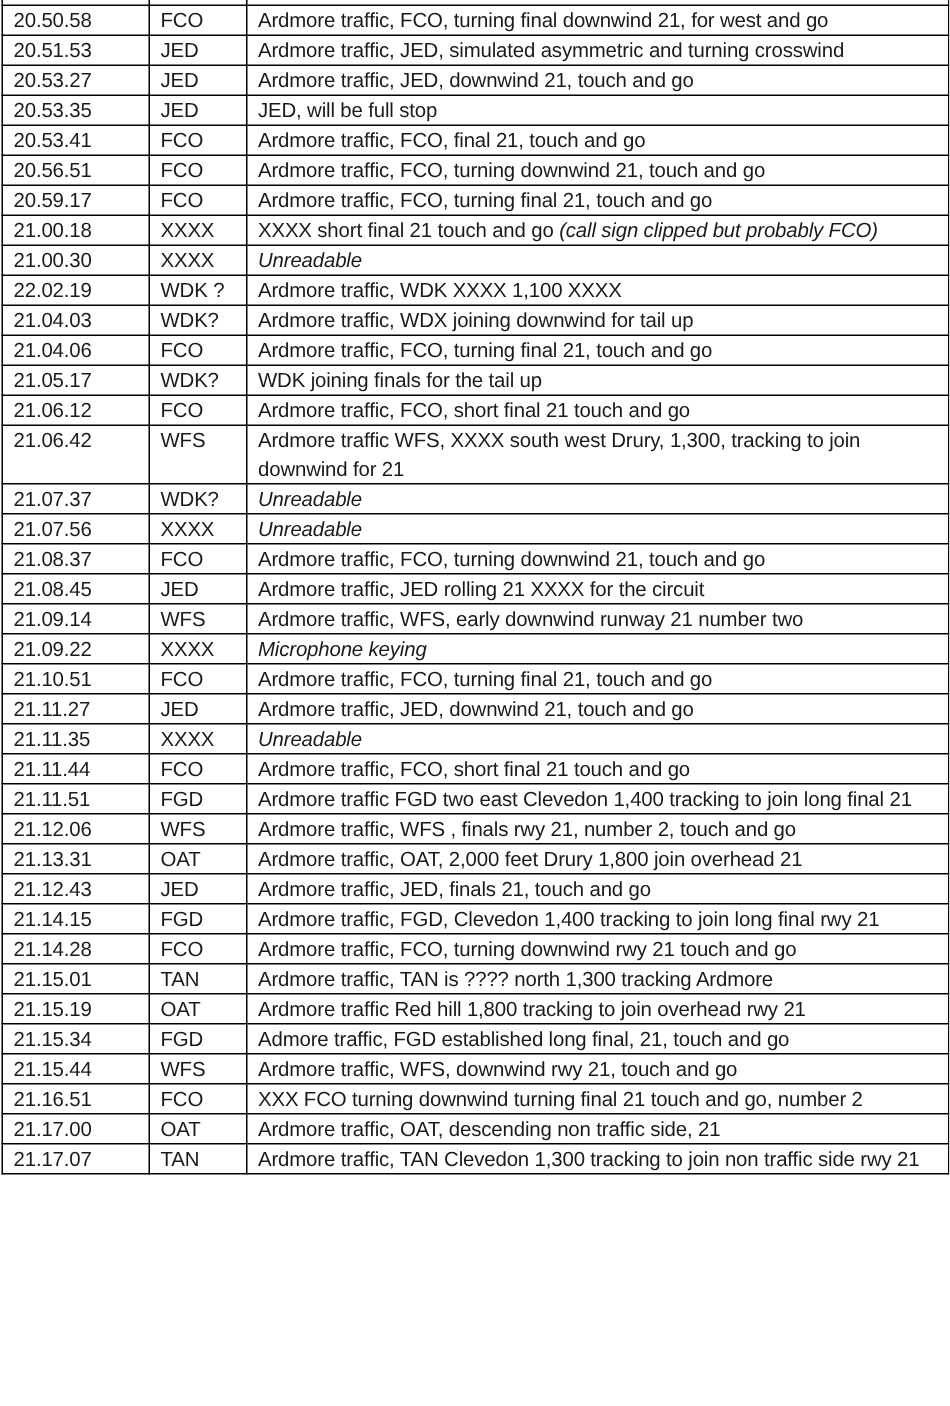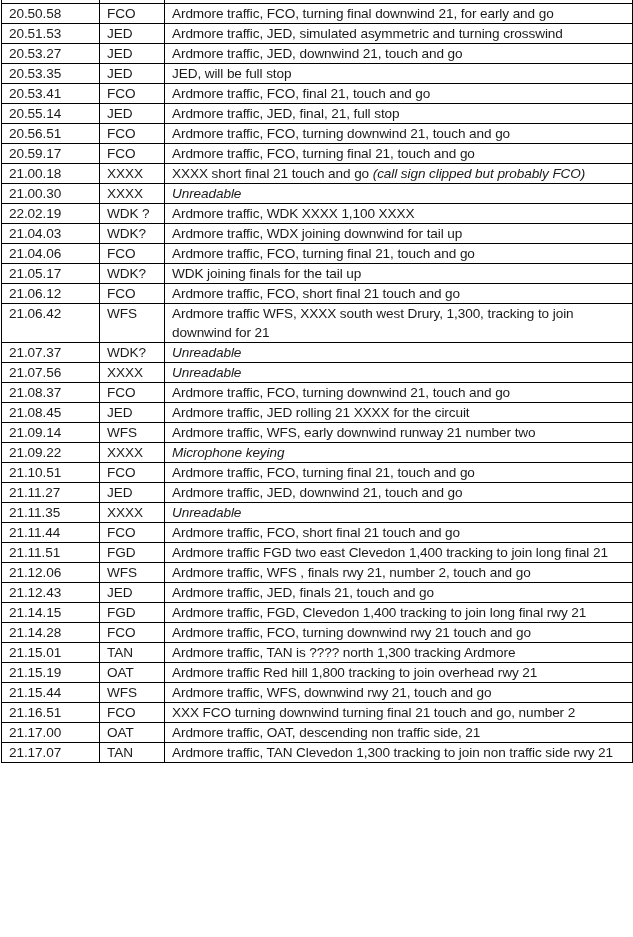--- a/index.html
+++ b/index.html
@@ -56,46 +56,41 @@
     <tbody>
       <tr class="clipped-row">
         <td class="time-col"></td>
         <td class="callsign-col"></td>
         <td class="transcript-col"></td>
       </tr>
 
     <tr>
           <td class="time-col">20.50.58</td>
           <td class="callsign-col">FCO</td>
-          <td class="transcript-col"><span>Ardmore traffic, FCO, turning final downwind 21, for early and go</span></td>
+          <td class="transcript-col"><span>Ardmore traffic, FCO, turning final downwind 21, for west and go</span></td>
         </tr>
         <tr>
           <td class="time-col">20.51.53</td>
           <td class="callsign-col">JED</td>
           <td class="transcript-col"><span>Ardmore traffic, JED, simulated asymmetric and turning crosswind</span></td>
         </tr>
         <tr>
           <td class="time-col">20.53.27</td>
           <td class="callsign-col">JED</td>
           <td class="transcript-col"><span>Ardmore traffic, JED, downwind 21, touch and go</span></td>
         </tr>
         <tr>
           <td class="time-col">20.53.35</td>
           <td class="callsign-col">JED</td>
           <td class="transcript-col"><span>JED, will be full stop</span></td>
         </tr>
         <tr>
           <td class="time-col">20.53.41</td>
           <td class="callsign-col">FCO</td>
           <td class="transcript-col"><span>Ardmore traffic, FCO, final 21, touch and go</span></td>
-        </tr>
-        <tr>
-          <td class="time-col">20.55.14</td>
-          <td class="callsign-col">JED</td>
-          <td class="transcript-col"><span>Ardmore traffic, JED, final, 21, full stop</span></td>
         </tr>
         <tr>
           <td class="time-col">20.56.51</td>
           <td class="callsign-col">FCO</td>
           <td class="transcript-col"><span>Ardmore traffic, FCO, turning downwind 21, touch and go</span></td>
         </tr>
         <tr>
           <td class="time-col">20.59.17</td>
           <td class="callsign-col">FCO</td>
           <td class="transcript-col"><span>Ardmore traffic, FCO, turning final 21, touch and go</span></td>
@@ -194,20 +189,25 @@
           <td class="time-col">21.11.51</td>
           <td class="callsign-col">FGD</td>
           <td class="transcript-col"><span>Ardmore traffic FGD two east Clevedon 1,400 tracking to join long final 21</span></td>
         </tr>
         <tr>
           <td class="time-col">21.12.06</td>
           <td class="callsign-col">WFS</td>
           <td class="transcript-col"><span>Ardmore traffic, WFS , finals rwy 21, number 2, touch and go</span></td>
         </tr>
         <tr>
+          <td class="time-col">21.13.31</td>
+          <td class="callsign-col">OAT</td>
+          <td class="transcript-col"><span>Ardmore traffic, OAT, 2,000 feet Drury 1,800 join overhead 21</span></td>
+        </tr>
+        <tr>
           <td class="time-col">21.12.43</td>
           <td class="callsign-col">JED</td>
           <td class="transcript-col"><span>Ardmore traffic, JED, finals 21, touch and go</span></td>
         </tr>
         <tr>
           <td class="time-col">21.14.15</td>
           <td class="callsign-col">FGD</td>
           <td class="transcript-col"><span>Ardmore traffic, FGD, Clevedon 1,400 tracking to join long final rwy 21</span></td>
         </tr>
         <tr>
@@ -217,20 +217,25 @@
         </tr>
         <tr>
           <td class="time-col">21.15.01</td>
           <td class="callsign-col">TAN</td>
           <td class="transcript-col"><span>Ardmore traffic, TAN is ???? north 1,300 tracking Ardmore</span></td>
         </tr>
         <tr>
           <td class="time-col">21.15.19</td>
           <td class="callsign-col">OAT</td>
           <td class="transcript-col"><span>Ardmore traffic Red hill 1,800 tracking to join overhead rwy 21</span></td>
+        </tr>
+        <tr>
+          <td class="time-col">21.15.34</td>
+          <td class="callsign-col">FGD</td>
+          <td class="transcript-col"><span>Admore traffic, FGD established long final, 21, touch and go</span></td>
         </tr>
         <tr>
           <td class="time-col">21.15.44</td>
           <td class="callsign-col">WFS</td>
           <td class="transcript-col"><span>Ardmore traffic, WFS, downwind rwy 21, touch and go</span></td>
         </tr>
         <tr>
           <td class="time-col">21.16.51</td>
           <td class="callsign-col">FCO</td>
           <td class="transcript-col"><span>XXX FCO turning downwind turning final 21 touch and go, number 2</span></td>

